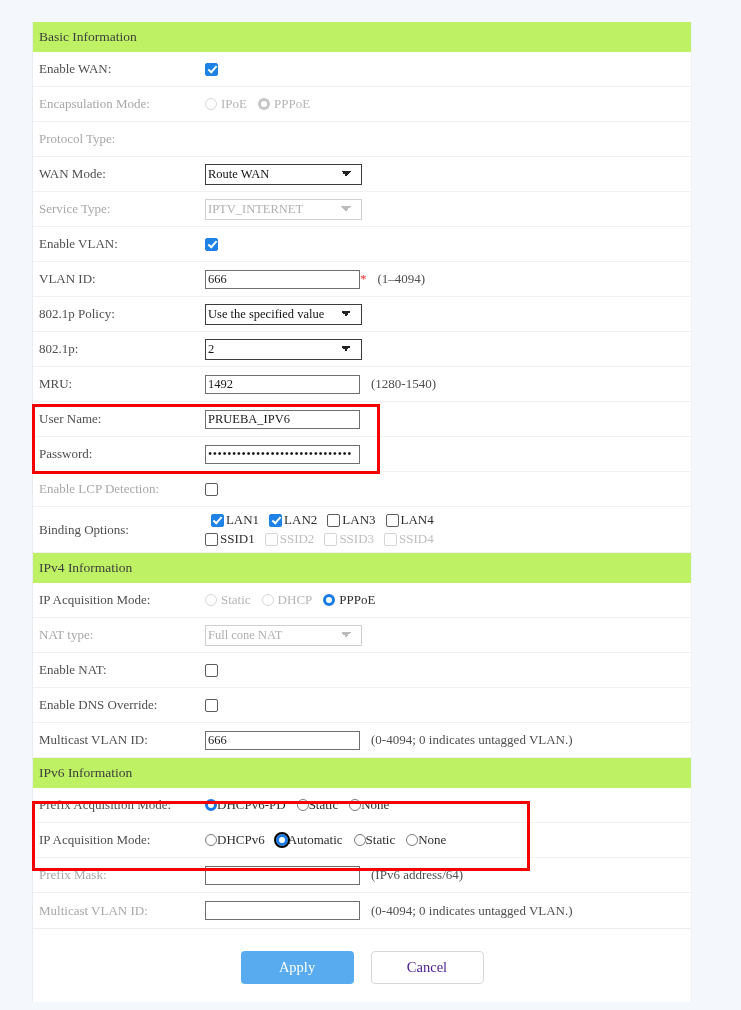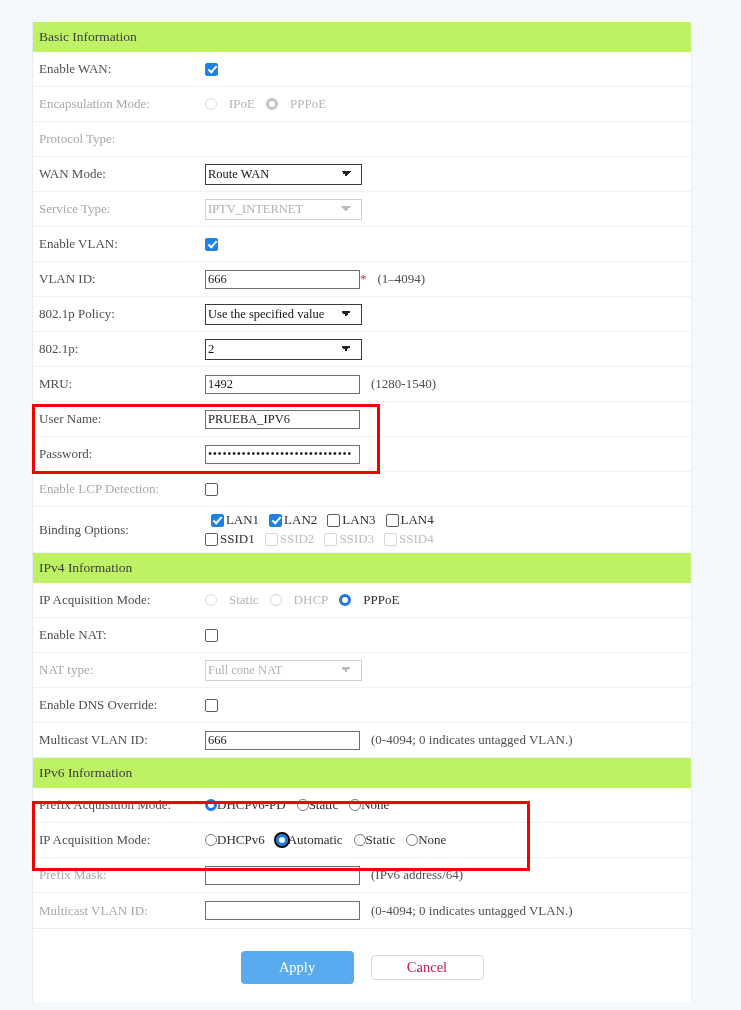--- a/index.html
+++ b/index.html
@@ -179,21 +179,21 @@
     border-color: #c6c6c6;
     border-width: 3px;
   }
   .rb.focused {
     outline: 2px solid #000000;
     outline-offset: 0px;
   }
   .opt {
     display: inline-flex;
     align-items: center;
-    gap: 12px;
+    gap: 4px;
     margin-right: 11px;
     font-size: 13px;
     color: #2d2d2d;
     white-space: nowrap;
   }
   .opt.tight { gap: 0px; }
   .opt.disabled { color: #b5b5b5; }
   .opt-box {
     display: inline-flex;
     align-items: center;
@@ -251,23 +251,23 @@
     background: #58abef;
     color: #ffffff;
     border: none;
     border-radius: 4px;
     font-family: "Liberation Serif", serif;
     font-size: 14.5px;
     cursor: pointer;
   }
   .btn-cancel {
     width: 113px;
-    height: 25px;
-    background: #ffffff;
-    color: #be185d;
+    height: 33px;
+    background: #ffffff;
+    color: #4c1d95;
     border: 1px solid #d8d8d8;
     border-radius: 4px;
     font-family: "Liberation Serif", serif;
     font-size: 14.5px;
     cursor: pointer;
   }
 </style>
 </head>
 <body>
 
@@ -441,36 +441,36 @@
           <span>DHCP</span>
         </label>
         <label class="opt">
           <input type="radio" class="rb" name="ipv4mode" checked="" style="">
           <span>PPPoE</span>
         </label>
       </div>
     </div>
 
     <div class="row">
-      <div class="row-label">Enable NAT:</div>
-      <div class="row-field">
-        <input type="checkbox" class="cb" style="">
-      </div>
-    </div>
-
-    <div class="row">
       <div class="row-label disabled">NAT type:</div>
       <div class="row-field">
         <select class="select-field" disabled="">
           <option>Full cone NAT</option>
         </select>
       </div>
     </div>
 
     <div class="row">
+      <div class="row-label">Enable NAT:</div>
+      <div class="row-field">
+        <input type="checkbox" class="cb" style="">
+      </div>
+    </div>
+
+    <div class="row">
       <div class="row-label">Enable DNS Override:</div>
       <div class="row-field">
         <input type="checkbox" class="cb" style="">
       </div>
     </div>
 
     <div class="row">
       <div class="row-label">Multicast VLAN ID:</div>
       <div class="row-field">
         <input type="text" class="text-field" value="666" style="">

